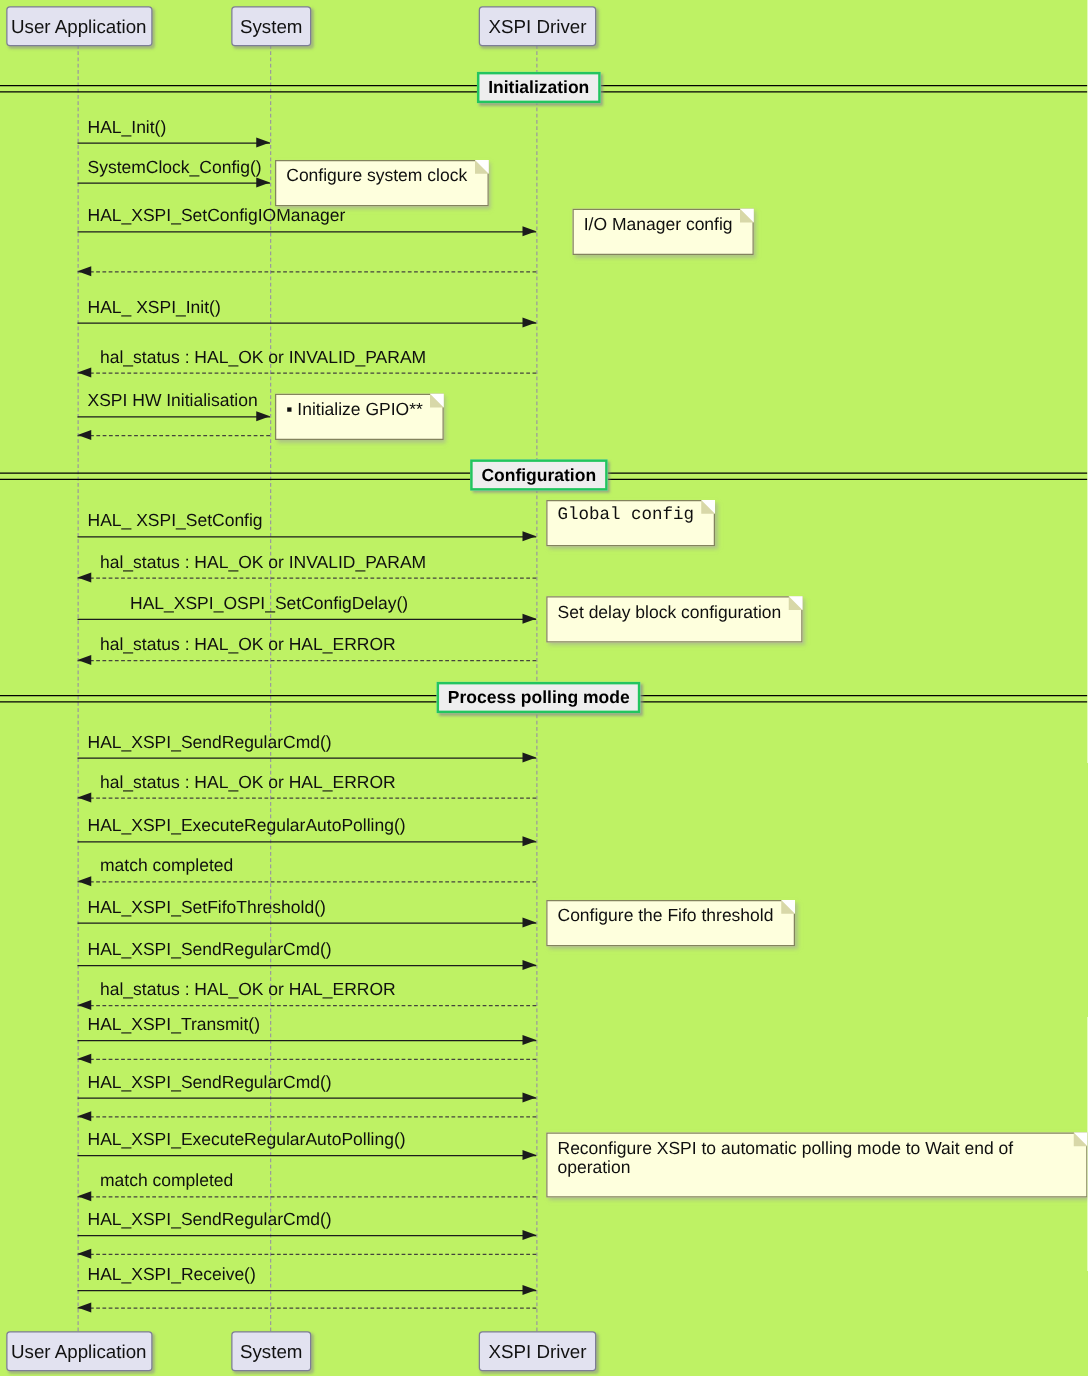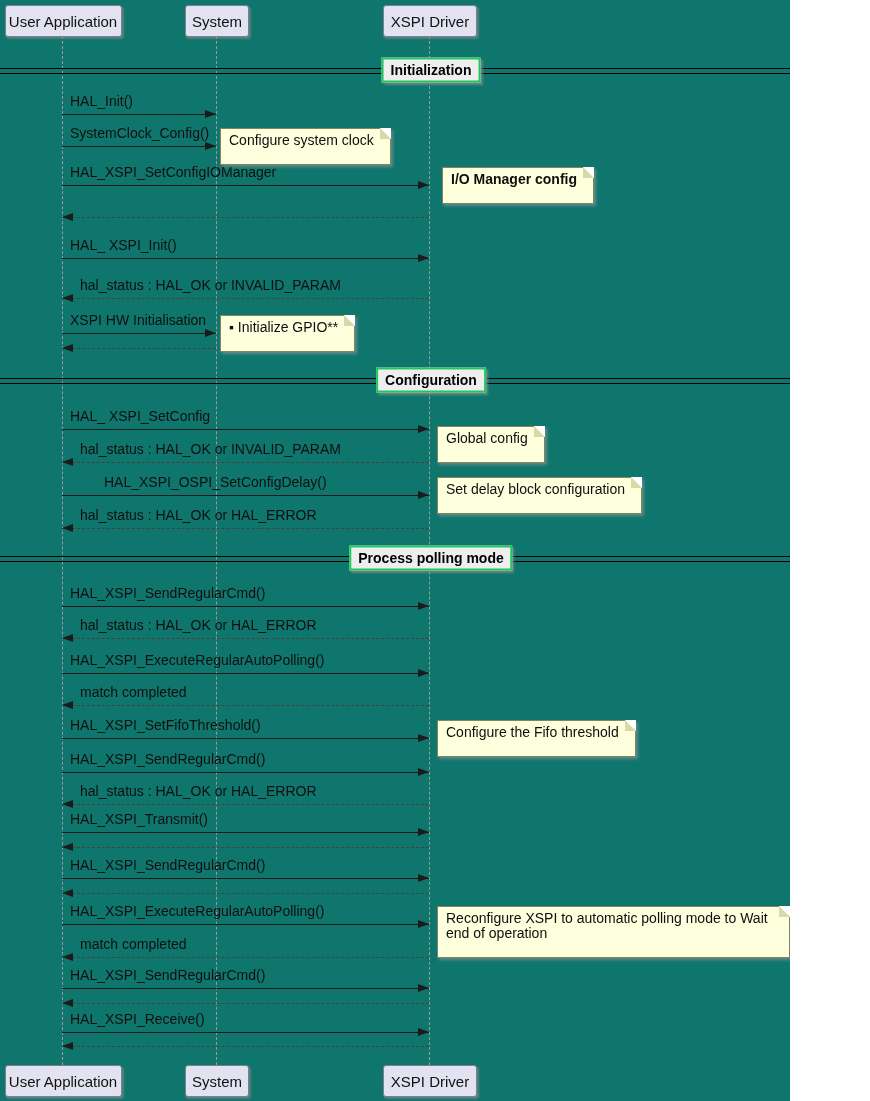--- a/index.html
+++ b/index.html
@@ -1,17 +1,17 @@
 <!DOCTYPE html>
 <html><head>
 <meta charset="utf-8">
 <style>
   html,body{margin:0;padding:0;background:#ffffff;}
   #diagram{
-    position:relative;width:790px;height:1101px;background:#0f766e;
+    position:relative;width:870px;height:1101px;background:#bef264;
     font-family:"Liberation Sans",sans-serif;overflow:hidden;
   }
   .pbox{
     position:absolute;height:30px;background:#E2E2F0;border:1px solid #7d7d96;
     border-radius:3px;box-shadow:1.5px 2px 2px rgba(140,140,140,.55);
     display:flex;align-items:center;justify-content:center;
     font-size:15px;color:#111;z-index:6;white-space:nowrap;
   }
   .lifeline{position:absolute;width:0;border-left:1px dashed #9b9b9b;z-index:1;}
   .divline{
@@ -66,41 +66,41 @@
     <div class="mline solid" style="left: 62px; top: 114px; width: 154px;"></div>
     <div class="ah r" style="left: 205px; top: 110px;"></div>
     <div class="mlabel" style="left: 70px; top: 93px;">HAL_Init()</div>
     <div class="mline solid" style="left: 62px; top: 146px; width: 154px;"></div>
     <div class="ah r" style="left: 205px; top: 142px;"></div>
     <div class="mlabel" style="left: 70px; top: 125px;">SystemClock_Config()</div>
     <div class="note" style="left: 220px; top: 128px;">Configure system clock<div class="fold"></div></div>
     <div class="mline solid" style="left: 62px; top: 185px; width: 367px;"></div>
     <div class="ah r" style="left: 418px; top: 181px;"></div>
     <div class="mlabel" style="left: 70px; top: 164px;">HAL_XSPI_SetConfigIOManager</div>
-    <div class="note" style="left: 442px; top: 167px; font-weight: bold;">I/O Manager config<div class="fold"></div></div>
+    <div class="note" style="left: 458px; top: 167px;">I/O Manager config<div class="fold"></div></div>
     <div class="mline dashed" style="left: 62px; top: 217px; width: 367px;"></div>
     <div class="ah l" style="left: 62px; top: 213px;"></div>
     <div class="mline solid" style="left: 62px; top: 258px; width: 367px;"></div>
     <div class="ah r" style="left: 418px; top: 254px;"></div>
     <div class="mlabel" style="left: 70px; top: 237px;">HAL_ XSPI_Init()</div>
     <div class="mline dashed" style="left: 62px; top: 298px; width: 367px;"></div>
     <div class="ah l" style="left: 62px; top: 294px;"></div>
     <div class="mlabel" style="left: 80px; top: 277px;">hal_status : HAL_OK or INVALID_PARAM</div>
     <div class="mline solid" style="left: 62px; top: 333px; width: 154px;"></div>
     <div class="ah r" style="left: 205px; top: 329px;"></div>
     <div class="mlabel" style="left: 70px; top: 312px;">XSPI HW Initialisation</div>
     <div class="note" style="left: 220px; top: 315px;">▪ Initialize GPIO**<div class="fold"></div></div>
     <div class="mline dashed" style="left: 62px; top: 348px; width: 154px;"></div>
     <div class="ah l" style="left: 62px; top: 344px;"></div>
     <div class="divline" style="top: 378px;"></div>
     <div class="divlabel" style="left: 431px; top: 380px;">Configuration</div>
     <div class="mline solid" style="left: 62px; top: 429px; width: 367px;"></div>
     <div class="ah r" style="left: 418px; top: 425px;"></div>
     <div class="mlabel" style="left: 70px; top: 408px;">HAL_ XSPI_SetConfig</div>
-    <div class="note" style="left: 437px; top: 426px;">Global config<div class="fold"></div></div>
+    <div class="note" style="left: 437px; top: 400px; font-family: Liberation Mono, monospace;">Global config<div class="fold"></div></div>
     <div class="mline dashed" style="left: 62px; top: 462px; width: 367px;"></div>
     <div class="ah l" style="left: 62px; top: 458px;"></div>
     <div class="mlabel" style="left: 80px; top: 441px;">hal_status : HAL_OK or INVALID_PARAM</div>
     <div class="mline solid" style="left: 62px; top: 495px; width: 367px;"></div>
     <div class="ah r" style="left: 418px; top: 491px;"></div>
     <div class="mlabel" style="left: 70px; top: 474px; margin-left: 34px;">HAL_XSPI_OSPI_SetConfigDelay()</div>
     <div class="note" style="left: 437px; top: 477px;">Set delay block configuration<div class="fold"></div></div>
     <div class="mline dashed" style="left: 62px; top: 528px; width: 367px;"></div>
     <div class="ah l" style="left: 62px; top: 524px;"></div>
     <div class="mlabel" style="left: 80px; top: 507px;">hal_status : HAL_OK or HAL_ERROR</div>

